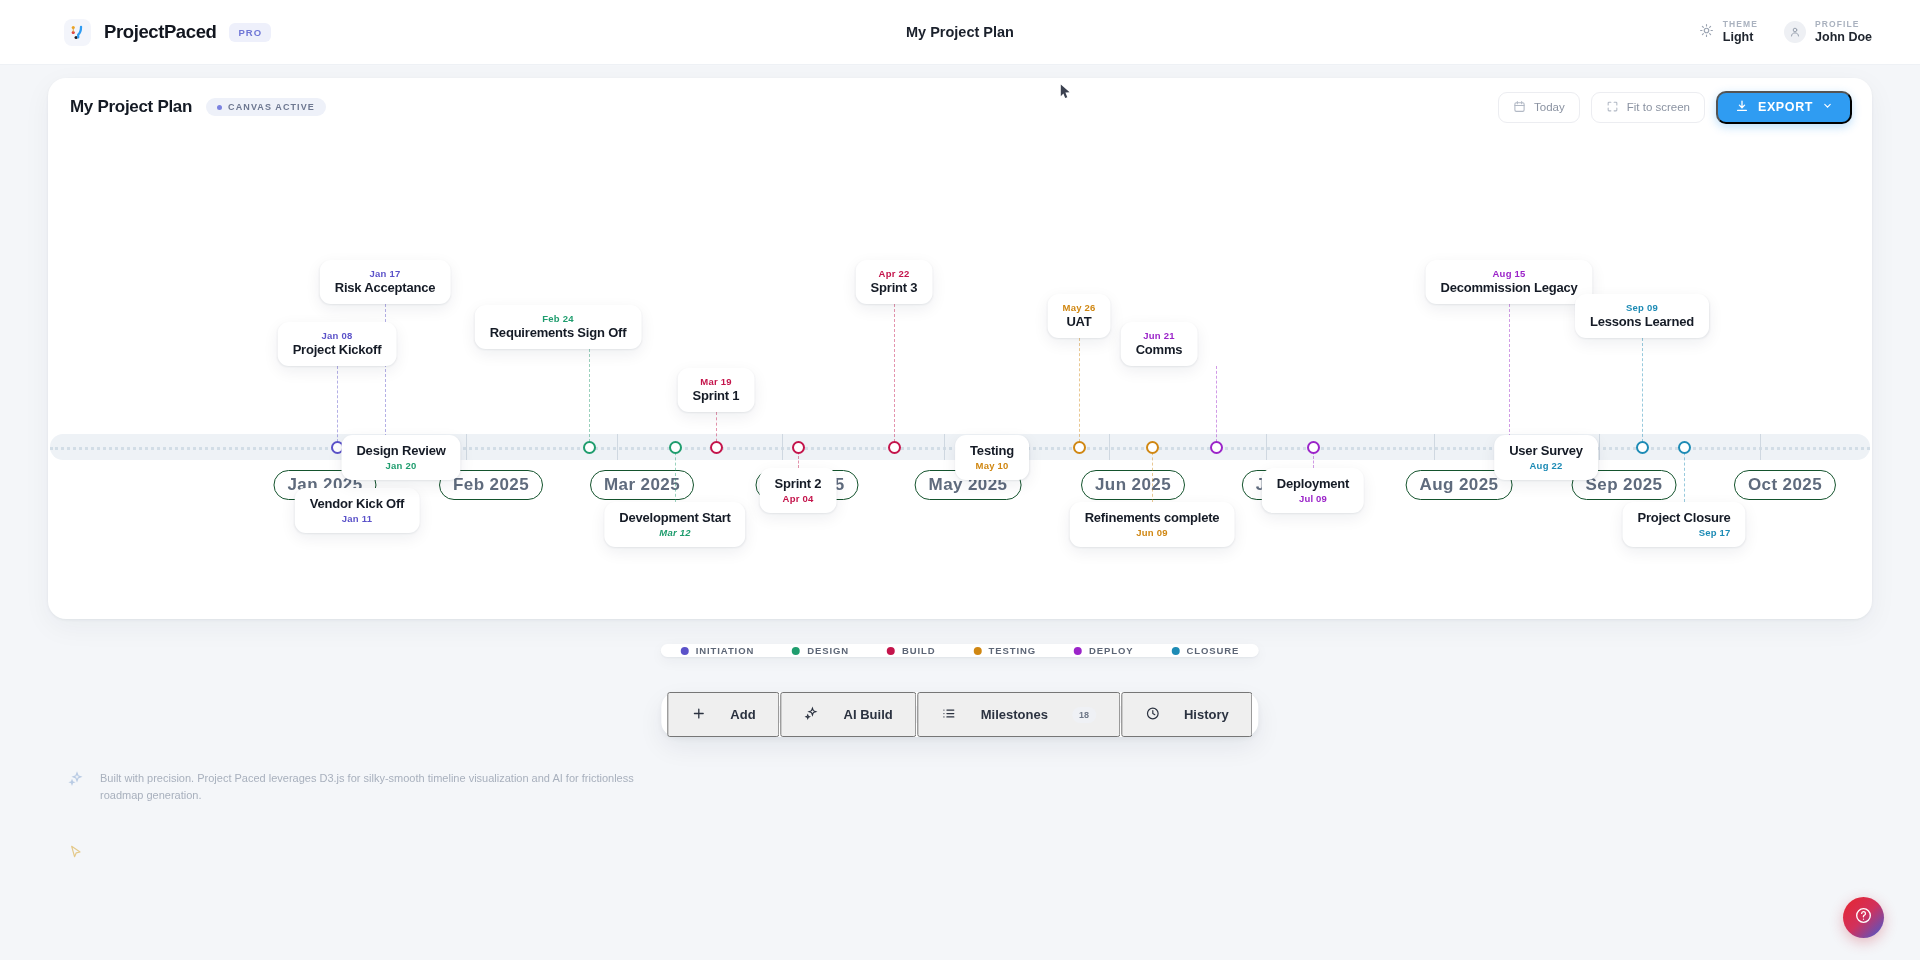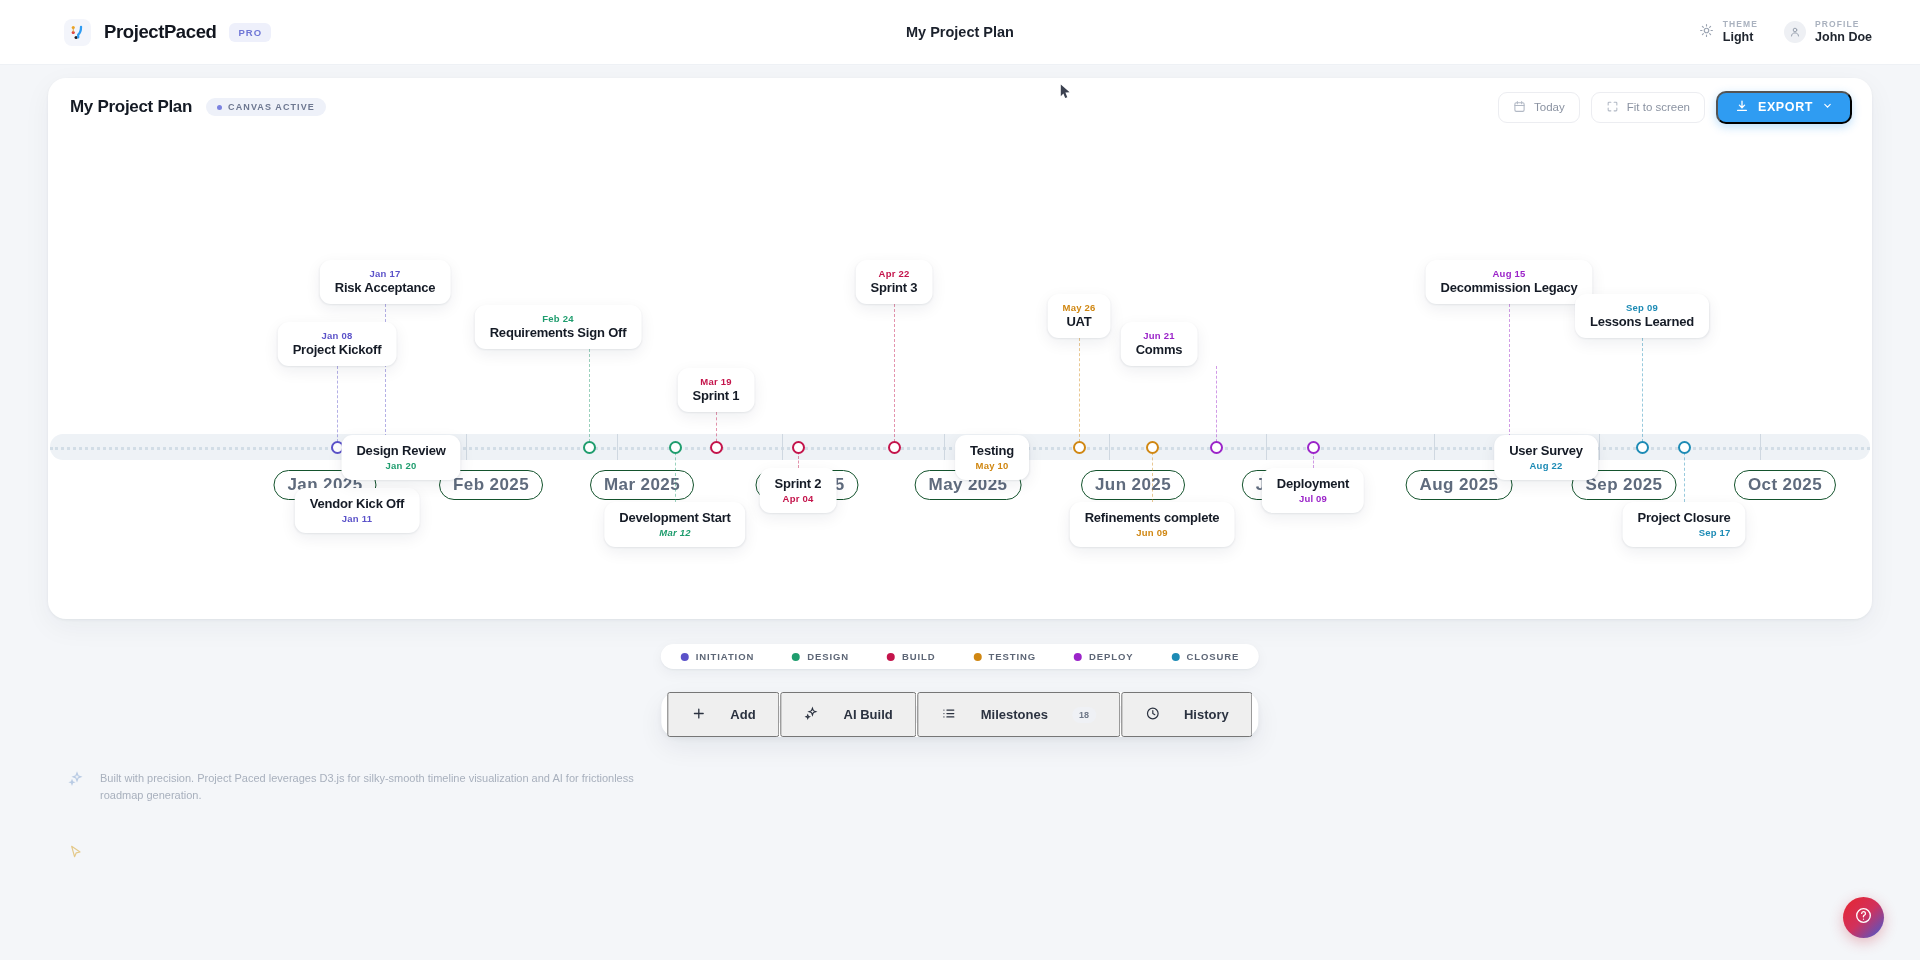--- a/index.html
+++ b/index.html
@@ -116,21 +116,21 @@
   }
   .mcard .m-date { font-size: 9.5px; font-weight: 700; letter-spacing: .2px; }
   .mcard .m-name { font-size: 13px; font-weight: 700; color: #151b26; letter-spacing: -.2px; }
   .mcard.below .m-name { margin-bottom: 2px; }
   .mcard.above .m-date { margin-bottom: 1px; }
 
   
   .legend {
     position: absolute; left: 50%; transform: translateX(-50%); top: 566px;
     display: flex; align-items: center; gap: 38px;
-    background: #fff; border-radius: 20px; padding: 7px 20px;
+    background: #fff; border-radius: 20px; padding: 1px 20px;
     box-shadow: 0 1px 2px rgba(20,30,50,.05), 0 4px 14px rgba(20,30,50,.05);
   }
   .legend-item { display: flex; align-items: center; gap: 7px; }
   .legend-dot { width: 8px; height: 8px; border-radius: 50%; }
   .legend-text { font-size: 9.5px; font-weight: 700; letter-spacing: .9px; color: #5d6676; }
 
   
   .dock {
     position: absolute; left: 50%; transform: translateX(-50%); top: 692px;
     display: flex; align-items: center;

